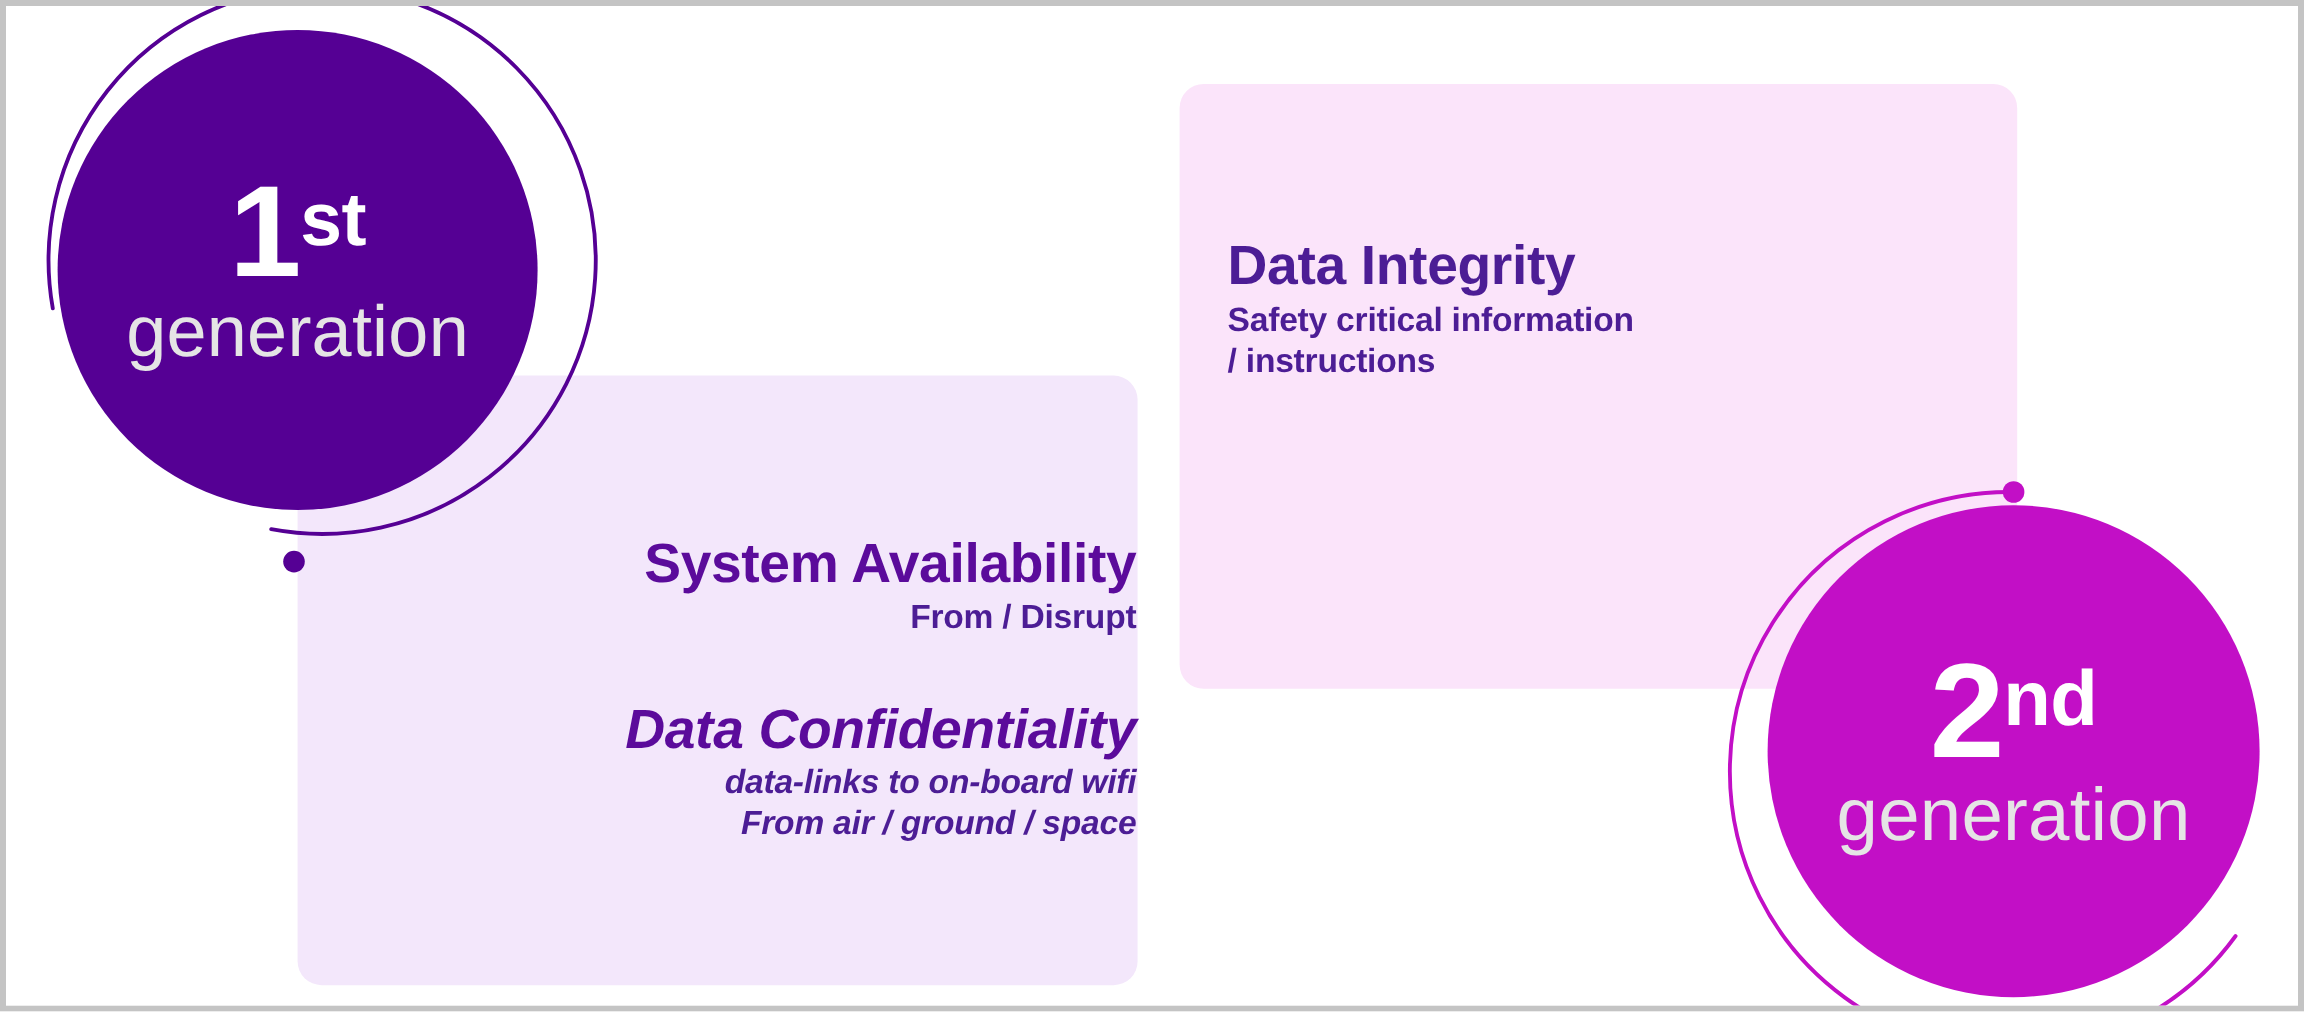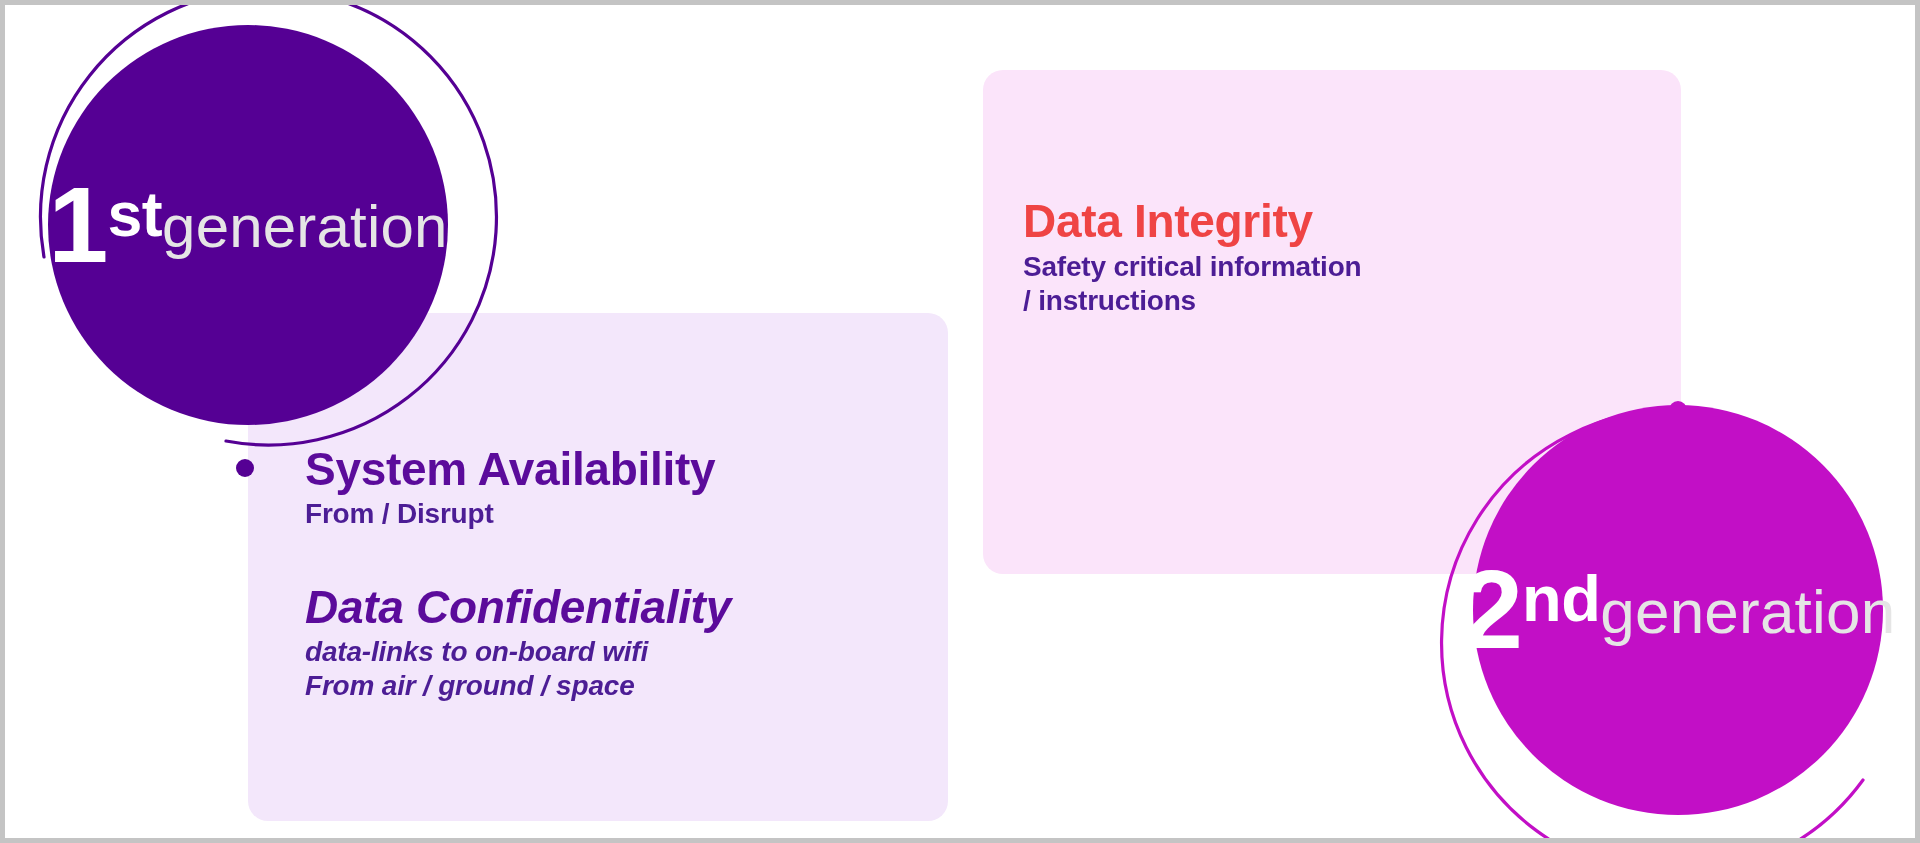--- a/index.html
+++ b/index.html
@@ -44,66 +44,67 @@
     left: 978px;
     top: 65px;
     width: 698px;
     height: 504px;
     background: #fbe4fa;
   }
 
   
   .txt-block {
     position: absolute;
+    text-align: right;
   }
   .heading {
     font-weight: 700;
     line-height: 1.05;
     margin: 0;
     white-space: nowrap;
   }
   .subline {
     font-weight: 700;
     color: #4c1d95;
     line-height: 1.22;
     margin: 0;
     white-space: nowrap;
   }
 
   .h-purple { color: #5b0b9b; font-size: 46px; letter-spacing: -0.3px; }
-  .h-magenta { color: #ef4444; font-size: 46px; letter-spacing: -0.3px; }
+  .h-magenta { color: #4c1d95; font-size: 46px; letter-spacing: -0.3px; }
   .sub-26 { font-size: 28px; letter-spacing: -0.2px; }
 
   #sysavail-block { left: 300px; top: 440px; width: 642px; }
   #sysavail-block .heading { margin-bottom: 4px; }
 
   #dataconf-block { left: 300px; top: 578px; width: 642px; font-style: italic; }
   #dataconf-block .heading { margin-bottom: 4px; }
 
   #dataint-block { left: 1018px; top: 192px; width: 640px; text-align: left; }
   #dataint-block .heading { margin-bottom: 5px; }
 
   
   .circle-group { position: absolute; }
 
   .disc {
     position: absolute;
     border-radius: 50%;
     display: flex;
-    flex-direction: row;
+    flex-direction: column;
     align-items: center;
     justify-content: center;
   }
   .disc-gen1 {
     left: 0; top: 0;
     width: 400px; height: 400px;
     background: #550094;
   }
   .disc-gen2 {
-    left: 0; top: 0;
+    left: 0; top: 16px;
     width: 410px; height: 410px;
     background: #c20fc6;
   }
 
   .ord {
     color: #ffffff;
     font-weight: 700;
     line-height: 0.92;
     letter-spacing: -1px;
   }

